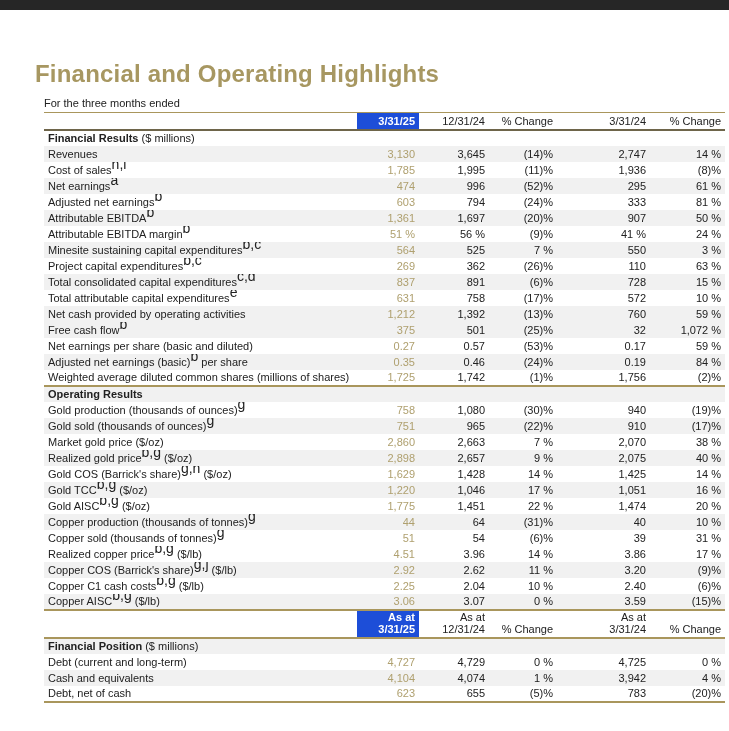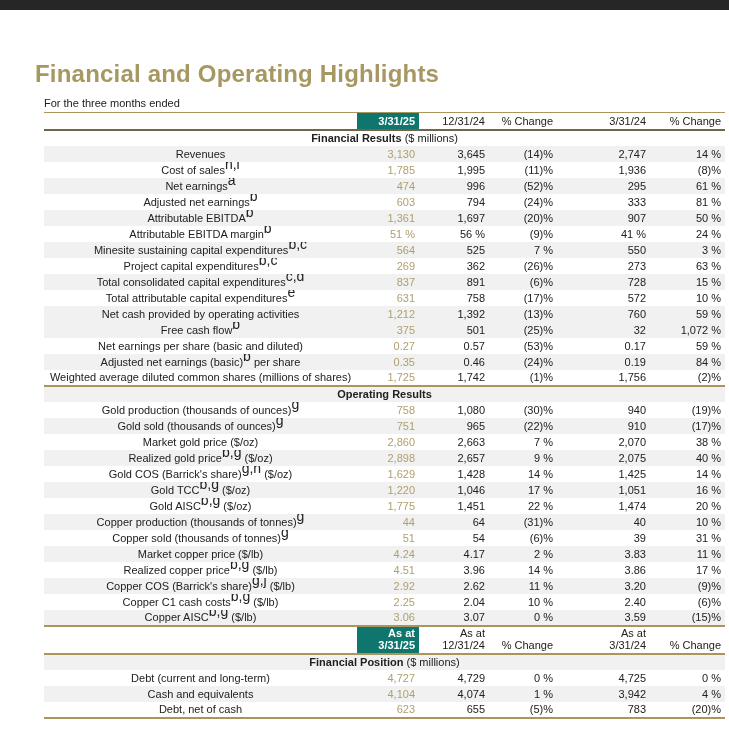--- a/index.html
+++ b/index.html
@@ -3,27 +3,27 @@
 <meta charset="utf-8">
 <style>
   * { margin:0; padding:0; box-sizing:border-box; }
   html,body { width:729px; height:731px; background:#ffffff; overflow:hidden;
               font-family:"Liberation Sans", sans-serif; color:#212121; }
   .topbar { width:729px; height:10px; background:#262626; }
   .page-title { margin:50px 16px 0 35px; font-size:24px; font-weight:bold; color:#a79761; letter-spacing:.2px; }
   .period-note { margin:9px 0 3px 44px; width:681px; text-align:left; font-size:11px; color:#212121; padding-right:2px; }
   table { border-collapse:collapse; table-layout:fixed; width:681px; margin-left:44px; font-size:11px; }
   td { height:16px; padding:0 4px 0 0; vertical-align:middle; white-space:nowrap; overflow:hidden; }
-  td.label { text-align:center; padding-left:4px; }
+  td.label { text-align:left; padding-left:4px; }
   td.num { text-align:right; }
   tr.shade { background:#f1f1f1; }
   sup { font-size:14px; line-height:0; }
   
   thead tr.h1row td { border-top:1px solid #a9965c; border-bottom:2px solid #6e654a; height:17px; }
-  .goldbox { background:#0f766e; color:#ffffff; font-weight:bold; }
+  .goldbox { background:#1d4ed8; color:#ffffff; font-weight:bold; }
   
   td.cur { color:#afa06f; }
   
   tr.sec-line td { border-top:2px solid #a9965c; }
   
   tbody.asat td { border-top:2px solid #a9965c; border-bottom:2px solid #a9965c;
                   height:28px; vertical-align:bottom; padding-bottom:2px; line-height:12px; }
   
   tbody.part2 tr:last-child td { border-bottom:2px solid #a9965c; }
   b { font-weight:bold; }
@@ -115,21 +115,21 @@
         <td class="num">525</td>
         <td class="num">7 %</td>
         <td class="num">550</td>
         <td class="num">3 %</td>
       </tr>
       <tr>
         <td class="label">Project capital expenditures<sup>b,c</sup></td>
         <td class="num cur">269</td>
         <td class="num">362</td>
         <td class="num">(26)%</td>
-        <td class="num">273</td>
+        <td class="num">110</td>
         <td class="num">63 %</td>
       </tr>
       <tr class="shade">
         <td class="label">Total consolidated capital expenditures<sup>c,d</sup></td>
         <td class="num cur">837</td>
         <td class="num">891</td>
         <td class="num">(6)%</td>
         <td class="num">728</td>
         <td class="num">15 %</td>
       </tr>
@@ -249,28 +249,20 @@
         <td class="num">10 %</td>
       </tr>
       <tr>
         <td class="label">Copper sold (thousands of tonnes)<sup>g</sup></td>
         <td class="num cur">51</td>
         <td class="num">54</td>
         <td class="num">(6)%</td>
         <td class="num">39</td>
         <td class="num">31 %</td>
       </tr>
-      <tr class="shade">
-        <td class="label">Market copper price ($/lb)</td>
-        <td class="num cur">4.24</td>
-        <td class="num">4.17</td>
-        <td class="num">2 %</td>
-        <td class="num">3.83</td>
-        <td class="num">11 %</td>
-      </tr>
       <tr>
         <td class="label">Realized copper price<sup>b,g</sup> ($/lb)</td>
         <td class="num cur">4.51</td>
         <td class="num">3.96</td>
         <td class="num">14 %</td>
         <td class="num">3.86</td>
         <td class="num">17 %</td>
       </tr>
       <tr class="shade">
         <td class="label">Copper COS (Barrick's share)<sup>g,j</sup> ($/lb)</td>

